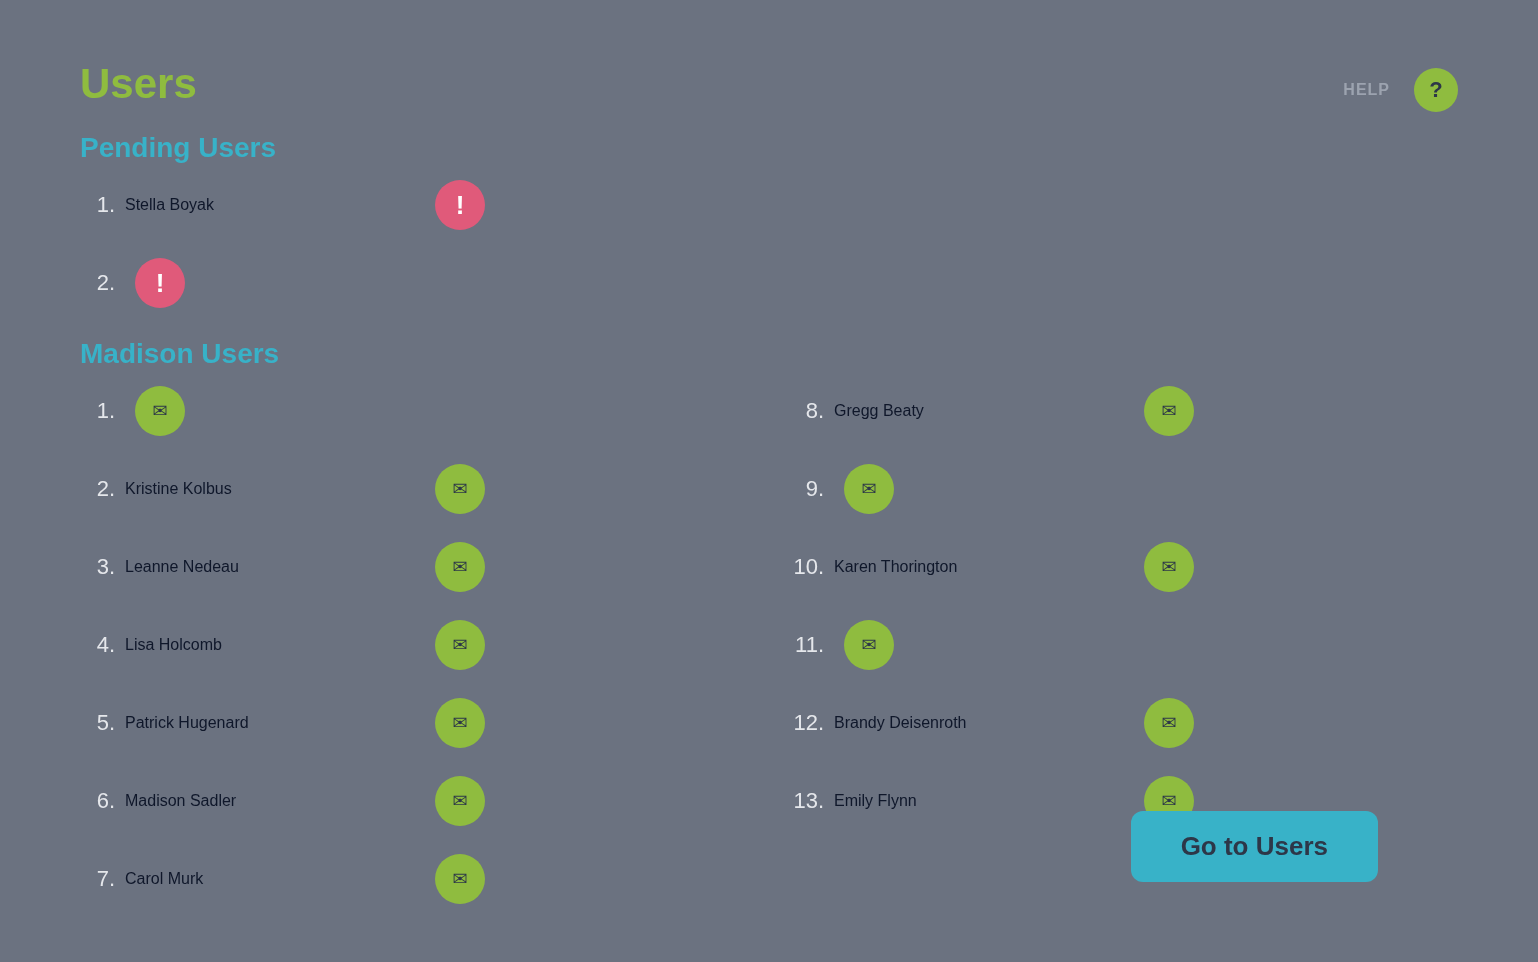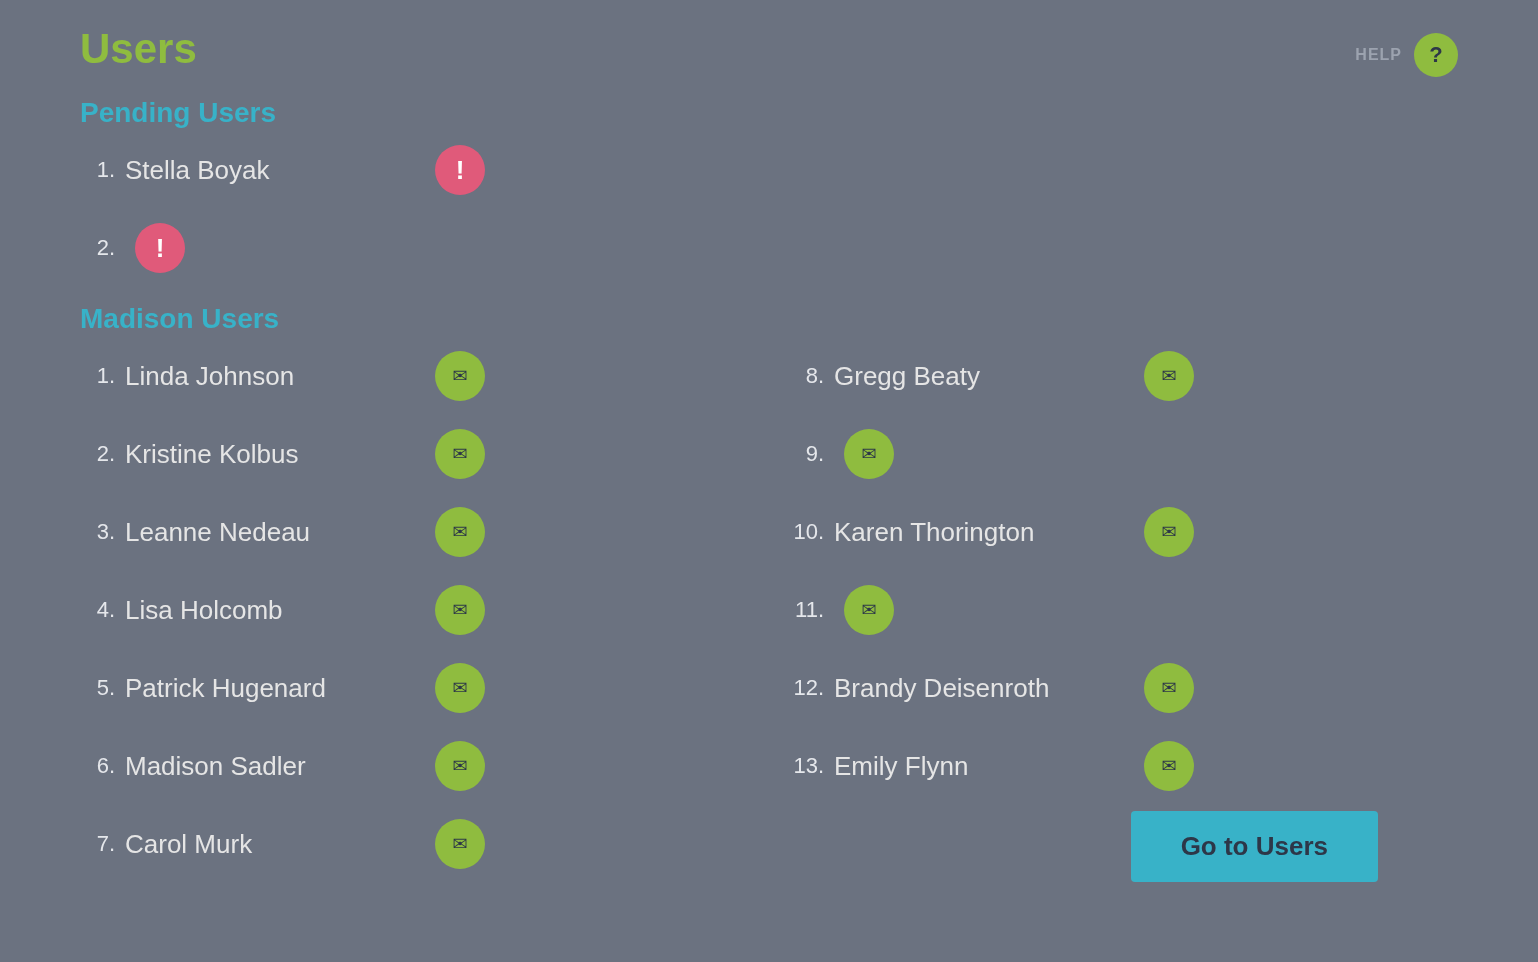--- a/index.html
+++ b/index.html
@@ -9,42 +9,42 @@
       font-family: 'Segoe UI', Arial, sans-serif;
       width: 1538px;
       height: 962px;
       overflow: hidden;
       position: relative;
     }
 
     .page-container {
       width: 100%;
       height: 100%;
-      padding: 25px 80px;
+      padding: 60px 80px;
       position: relative;
     }
 
     
     .header {
       display: flex;
       justify-content: space-between;
       align-items: flex-start;
       margin-bottom: 20px;
     }
 
     .page-title {
       font-size: 42px;
       font-weight: 700;
       color: #8fbc3f;
     }
 
     .help-area {
       display: flex;
       align-items: center;
-      gap: 12px;
+      gap: 24px;
       margin-top: 8px;
     }
 
     .help-label {
       color: #9ca3af;
       font-size: 16px;
       font-weight: 600;
       letter-spacing: 1px;
     }
 
@@ -82,22 +82,22 @@
     .user-number {
       width: 45px;
       font-size: 22px;
       color: #e5e7eb;
       text-align: right;
       padding-right: 10px;
       flex-shrink: 0;
     }
 
     .user-name {
-      font-size: 26px;
-      color: #e5e5e5;
+      font-size: 16px;
+      color: #0f172a;
       font-weight: 400;
       width: 300px;
       flex-shrink: 0;
     }
 
     .user-icon-btn {
       width: 50px;
       height: 50px;
       border-radius: 50%;
       border: none;
@@ -143,21 +143,21 @@
     .go-to-users-btn {
       position: absolute;
       bottom: 80px;
       right: 160px;
       background-color: #38b2c8;
       color: #2d3748;
       font-size: 26px;
       font-weight: 700;
       padding: 20px 50px;
       border: none;
-      border-radius: 4px;
+      border-radius: 12px;
       cursor: pointer;
     }
 
     
     .pending-section {
       margin-bottom: 30px;
     }
 
     .active-section {
       
@@ -193,21 +193,20 @@
 
   <div class="active-section">
     <div class="section-title">Madison Users</div>
 
     <div class="active-users-grid">
 
       <div class="left-col">
 
         <div class="user-row">
           <span class="user-number">1.</span>
-          <span class="user-name">Linda Johnson</span>
           <button class="user-icon-btn mail-icon">✉</button>
         </div>
 
         <div class="user-row">
           <span class="user-number">2.</span>
           <span class="user-name">Kristine Kolbus</span>
           <button class="user-icon-btn mail-icon">✉</button>
         </div>
 
         <div class="user-row">

